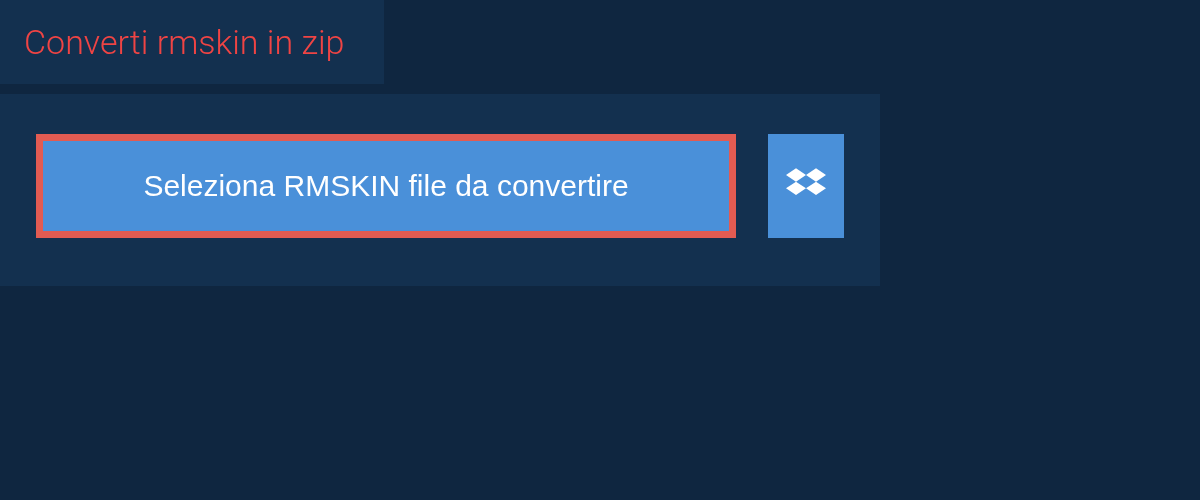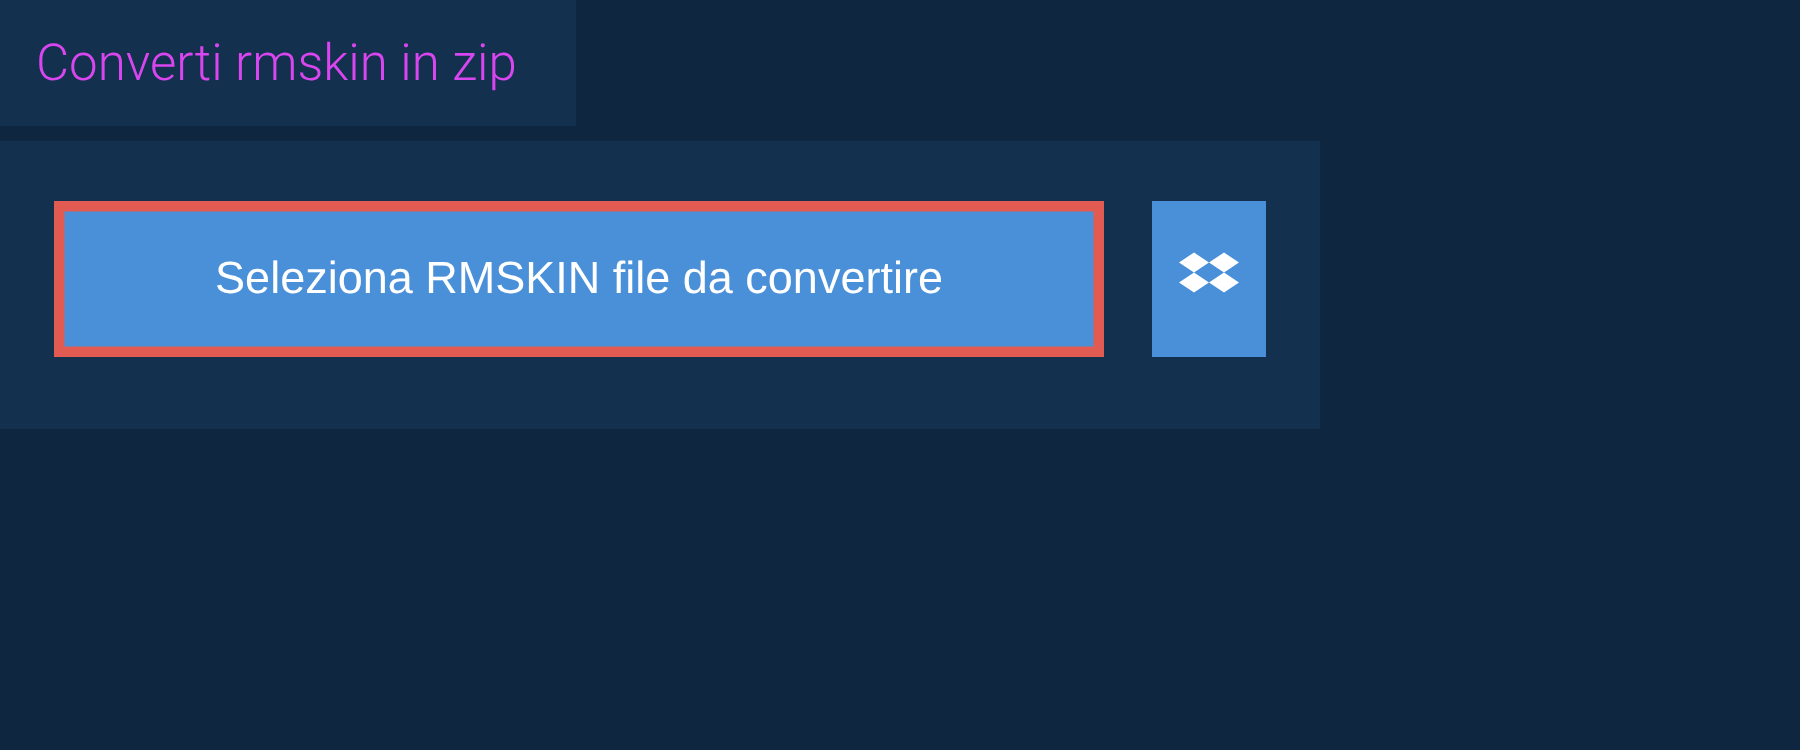--- a/index.html
+++ b/index.html
@@ -8,21 +8,21 @@
       box-sizing: border-box;
     }
     body {
       width: 1200px;
       height: 500px;
       background-color: #0f2640;
       font-family: -apple-system, BlinkMacSystemFont, "Segoe UI", Roboto, Helvetica, Arial, sans-serif;
       overflow: hidden;
     }
     .tab-title {
-      color: #d946ef;
+      color: #ef4444;
       font-size: 34px;
       font-weight: 300;
     }
     .select-button {
       background-color: #4a90d9;
       border: 7px solid #e25b52;
       color: #ffffff;
       font-size: 30px;
       font-weight: 300;
       padding: 28px 50px;

